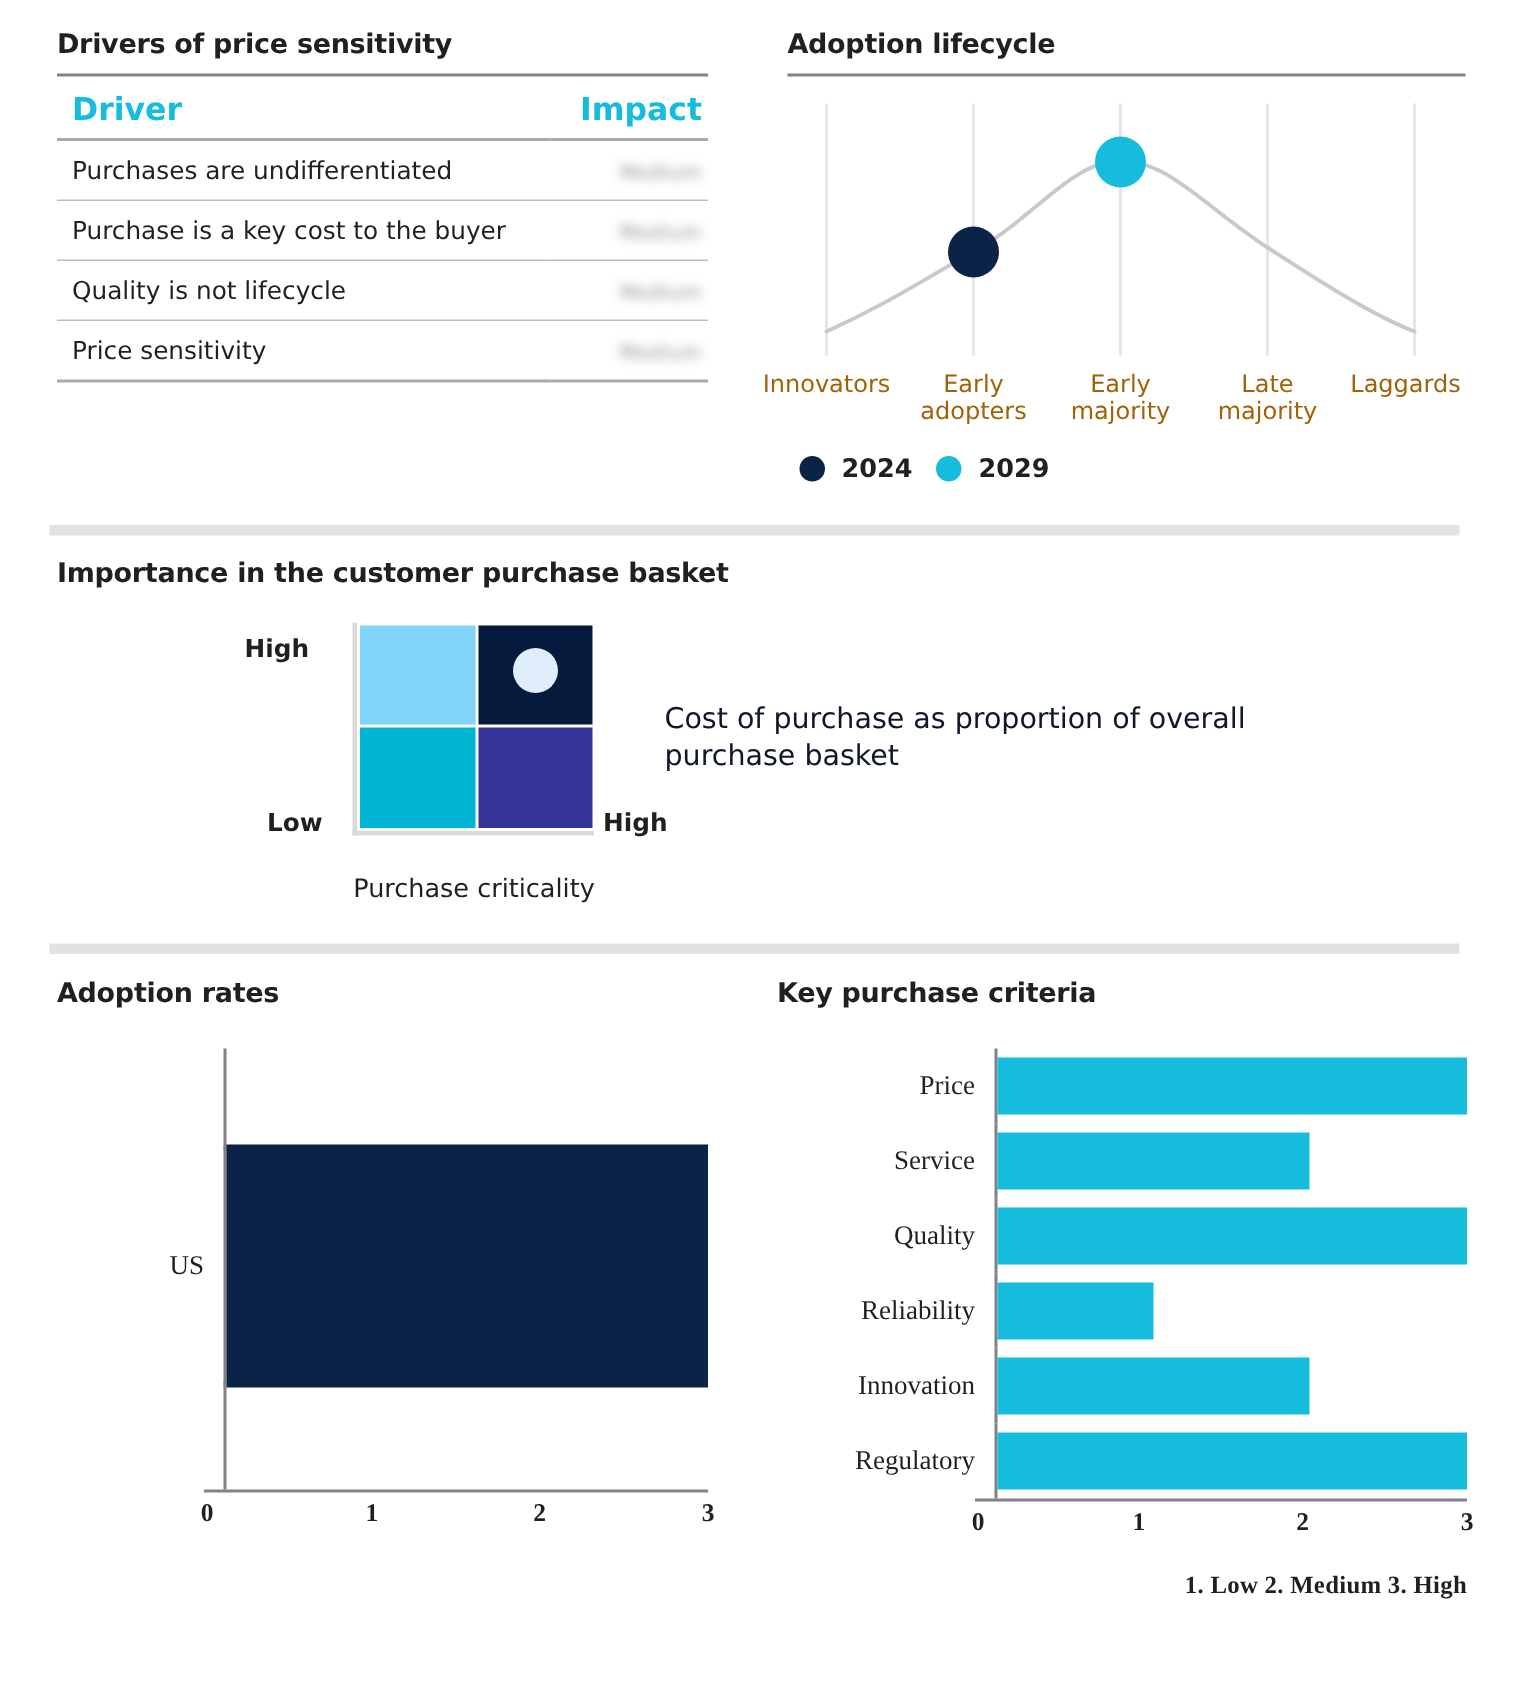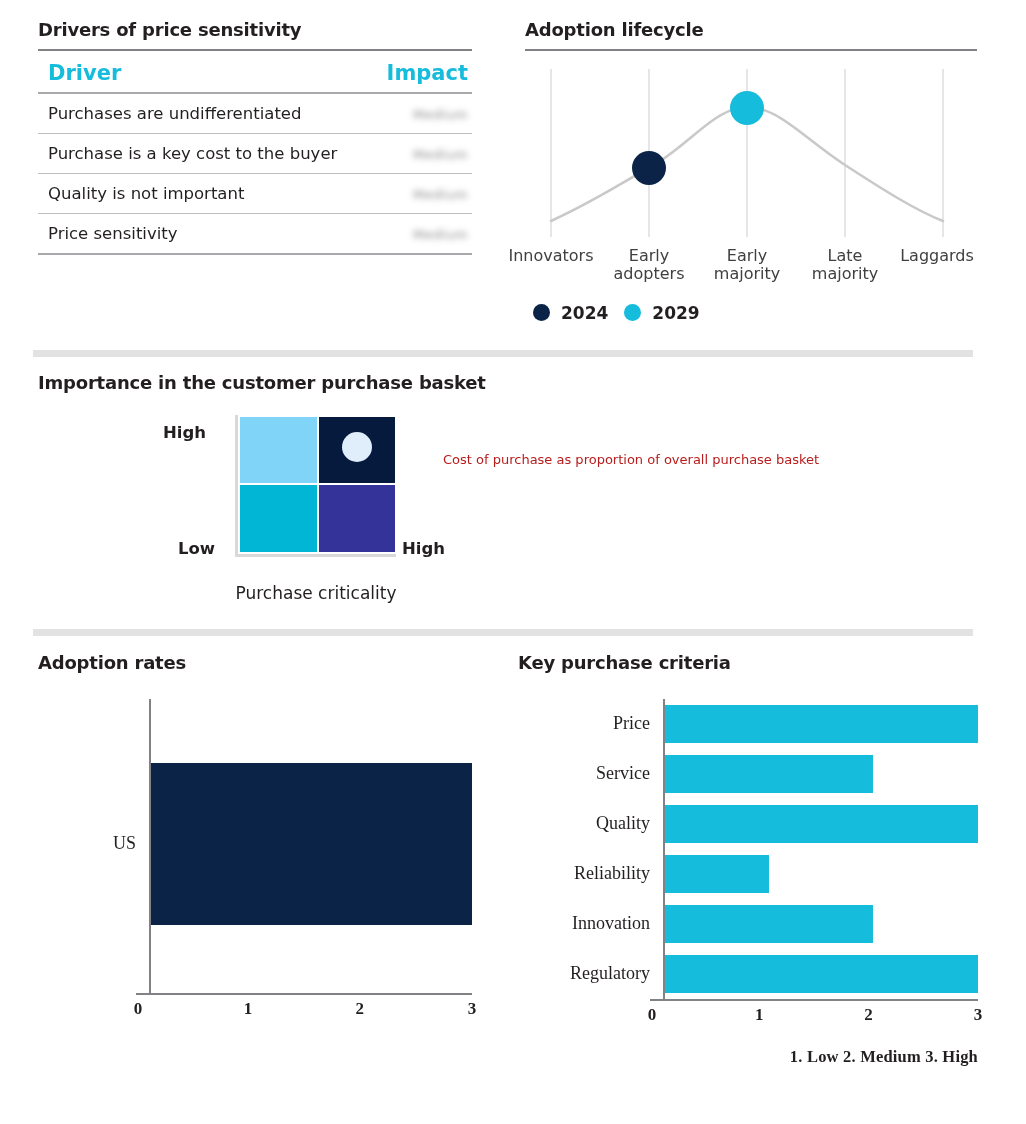--- a/index.html
+++ b/index.html
@@ -87,21 +87,21 @@
     position: relative;
     height: 50px;
     margin-top: 2px;
   }
   .lc-label {
     position: absolute;
     top: 0;
     transform: translateX(-50%);
     text-align: center;
     font-size: 16px;
-    color: #404040;
+    color: #a16207;
     line-height: 1.15;
     white-space: pre-line;
   }
   .lc-legend {
     display: flex;
     align-items: center;
     gap: 16px;
     margin-top: 6px;
     padding-left: 8px;
   }
@@ -153,25 +153,25 @@
     position: absolute;
     left: 18px; top: 168px;
     width: 260px;
     text-align: center;
     font-size: 17px;
     color: #231f20;
   }
   .basket-note {
     position: absolute;
     left: 405px;
-    top: 36px;
+    top: 52px;
     width: 420px;
-    font-size: 13px;
+    font-size: 19px;
     line-height: 1.32;
-    color: #b91c1c;
+    color: #0f172a;
   }
 
   
   .bars-wrap { position: relative; margin-top: 26px; font-family: Liberation Serif, serif; }
   .bar-row { display: flex; align-items: center; }
   .bar-cat {
     text-align: right;
     font-size: 18px;
     color: #231f20;
     padding-right: 13px;
@@ -225,21 +225,21 @@
       <tbody>
         <tr>
           <td>Purchases are undifferentiated</td>
           <td class="impact-c"><span class="redacted">Medium</span></td>
         </tr>
         <tr>
           <td>Purchase is a key cost to the buyer</td>
           <td class="impact-c"><span class="redacted">Medium</span></td>
         </tr>
         <tr>
-          <td>Quality is not important</td>
+          <td>Quality is not lifecycle</td>
           <td class="impact-c"><span class="redacted">Medium</span></td>
         </tr>
         <tr>
           <td>Price sensitivity</td>
           <td class="impact-c"><span class="redacted">Medium</span></td>
         </tr>
       </tbody>
     </table>
   </div>
 

